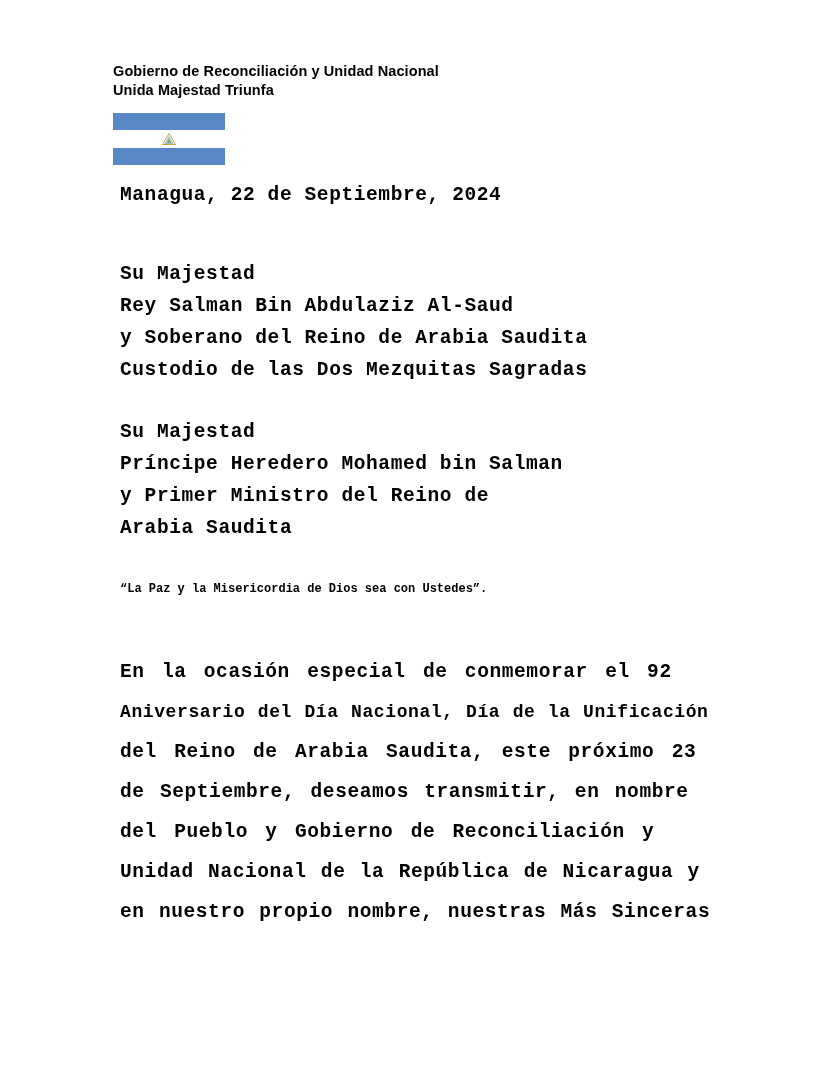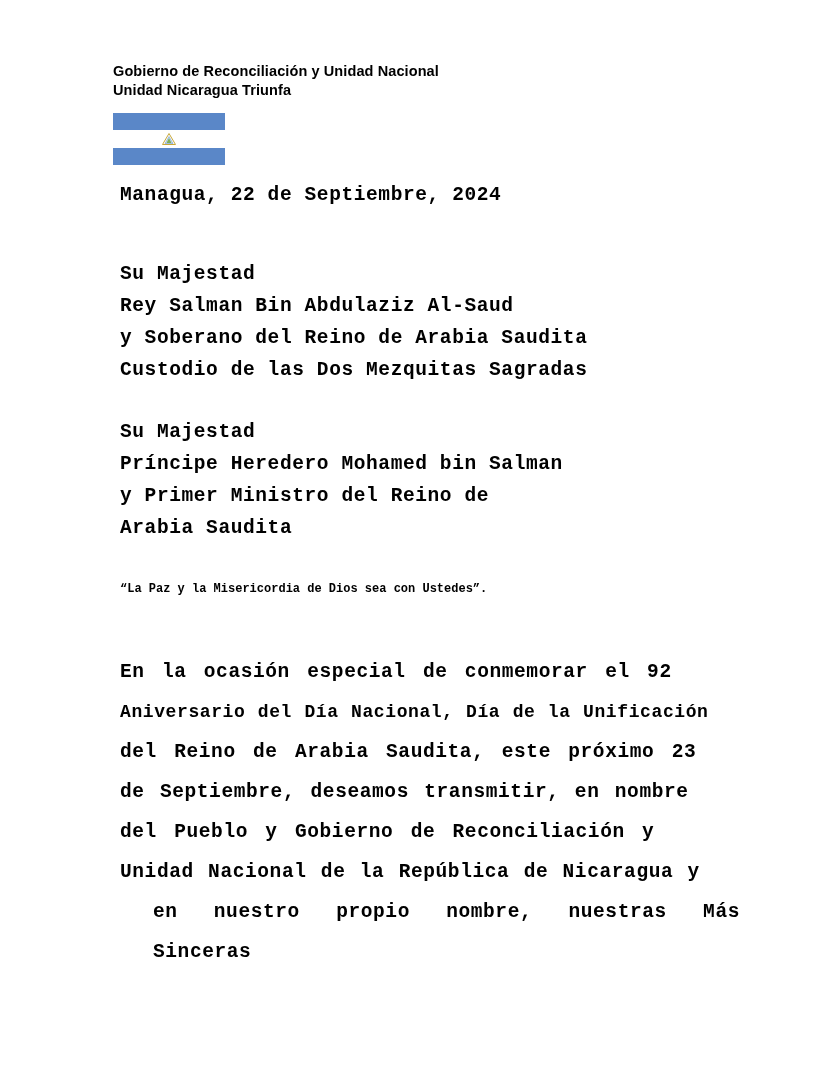--- a/index.html
+++ b/index.html
@@ -90,21 +90,21 @@
     white-space: pre;
   }
 </style>
 </head>
 <body>
 
 <div class="page">
 
   <div class="letterhead">
     <div class="letterhead-line">Gobierno de Reconciliación y Unidad Nacional</div>
-    <div class="letterhead-line">Unidad Nicaragua Triunfa</div>
+    <div class="letterhead-line">Unida Majestad Triunfa</div>
   </div>
 
   <div class="flag">
     <div class="flag-band top"></div>
     <div class="flag-band bottom"></div>
     <svg class="flag-emblem" viewBox="0 0 32 28">
       <polygon points="16,3 29,25 3,25" fill="#ffffff" stroke="#c8a83a" stroke-width="2"></polygon>
       <polygon points="16,9 24,23 8,23" fill="#cde4f5" stroke="#5a87c8" stroke-width="1"></polygon>
       <polygon points="16,12 21,22 11,22" fill="#7fae58"></polygon>
     </svg>
@@ -138,18 +138,18 @@
 
     <div class="gap-md"></div>
 
     <div class="justified-block">
       <div class="line" style="word-spacing:5px;">En la ocasión especial de conmemorar el 92</div>
       <div class="line" style="word-spacing:1px;font-size:18px;">Aniversario del Día Nacional, Día de la Unificación</div>
       <div class="line" style="word-spacing:5px;">del Reino de Arabia Saudita, este próximo 23</div>
       <div class="line" style="word-spacing:3px;">de Septiembre, deseamos transmitir, en nombre</div>
       <div class="line" style="word-spacing:5px;">del Pueblo y Gobierno de Reconciliación y</div>
       <div class="line" style="word-spacing:2px;">Unidad Nacional de la República de Nicaragua y</div>
-      <div class="line" style="word-spacing:2px;margin-left:33px;">en nuestro propio nombre, nuestras Más Sinceras</div>
+      <div class="line" style="word-spacing:2px;">en nuestro propio nombre, nuestras Más Sinceras</div>
     </div>
 
   </div>
 
 </div>
 
 </body></html>

